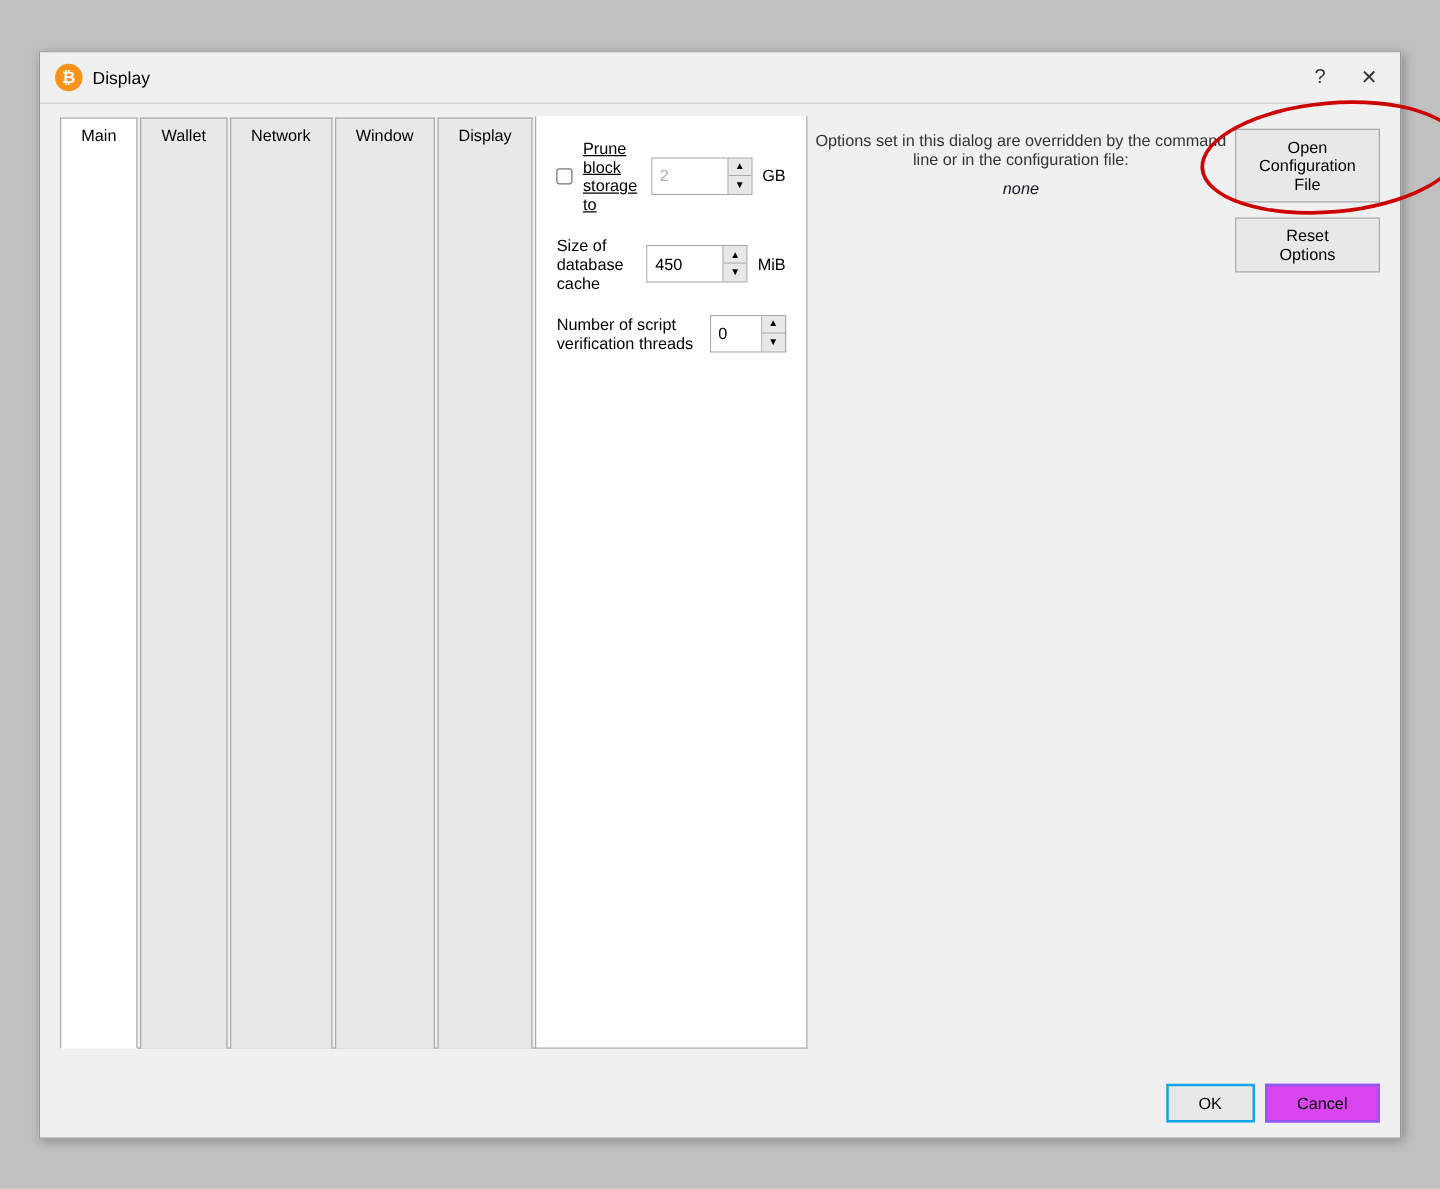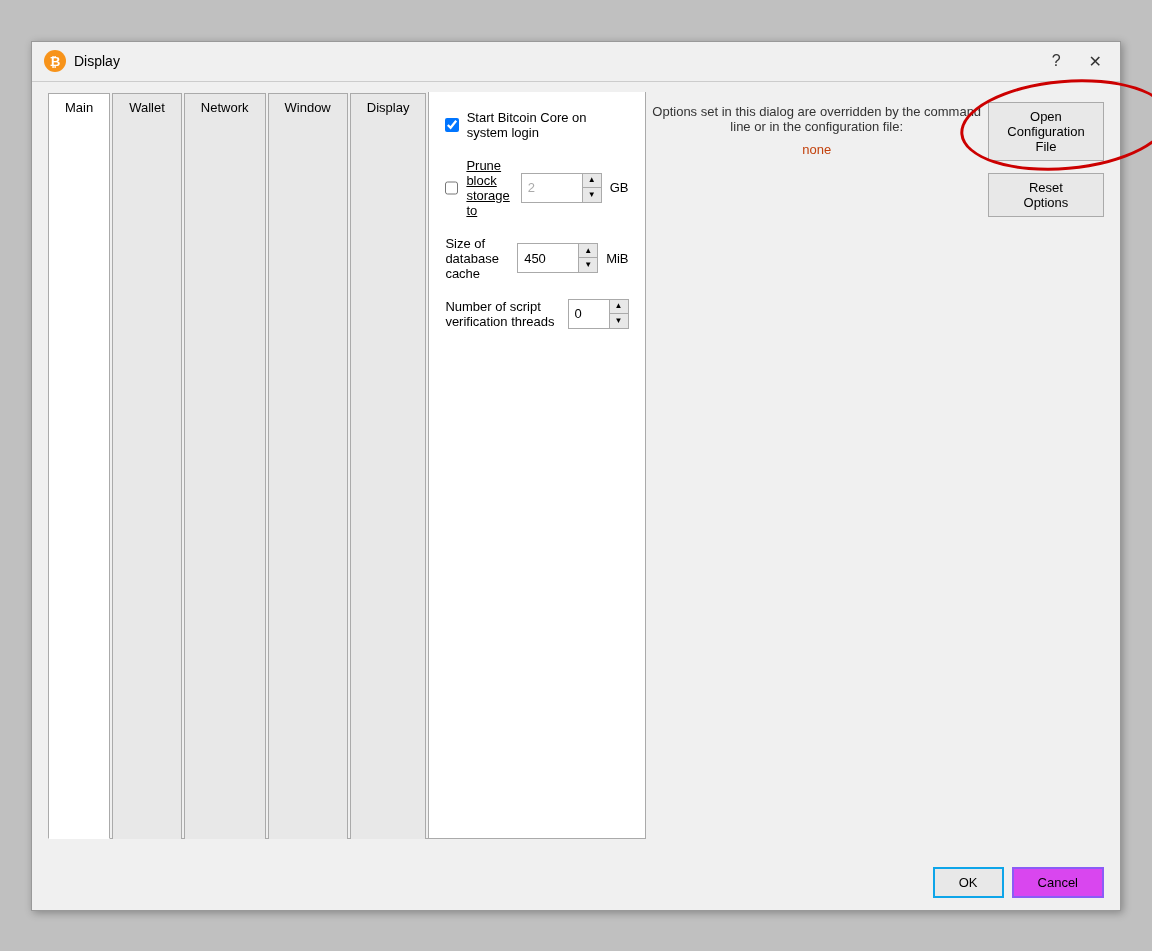--- a/index.html
+++ b/index.html
@@ -189,23 +189,24 @@
     }
 
     .info-text {
       font-size: 13px;
       color: #333;
       margin-bottom: 8px;
     }
 
     .info-value {
       font-size: 13px;
-      color: #c2410c;
+      color: #0f172a;
       margin-left: 0;
       margin-bottom: 20px;
+      font-style: italic;
     }
 
     
     .circle-annotation {
       position: relative;
     }
 
     .red-circle {
       position: absolute;
       top: -22px;
@@ -290,24 +291,20 @@
     <div class="tabs">
       <div class="tab active">Main</div>
       <div class="tab">Wallet</div>
       <div class="tab">Network</div>
       <div class="tab">Window</div>
       <div class="tab">Display</div>
     </div>
 
     <div class="tab-content">
 
-      <div class="checkbox-row">
-        <input type="checkbox" checked="" id="start-login" style="">
-        <label for="start-login">Start Bitcoin Core on system login</label>
-      </div>
 
       <div class="form-row">
         <input type="checkbox" id="prune" style="margin-right: 8px;">
         <label for="prune" style="margin-right:8px;text-decoration:underline;">Prune block storage to</label>
         <div class="spinbox-container">
           <input type="text" class="spinbox-input" value="2" style="">
           <div class="spinbox-buttons">
             <button class="spin-btn">▲</button>
             <button class="spin-btn">▼</button>
           </div>

